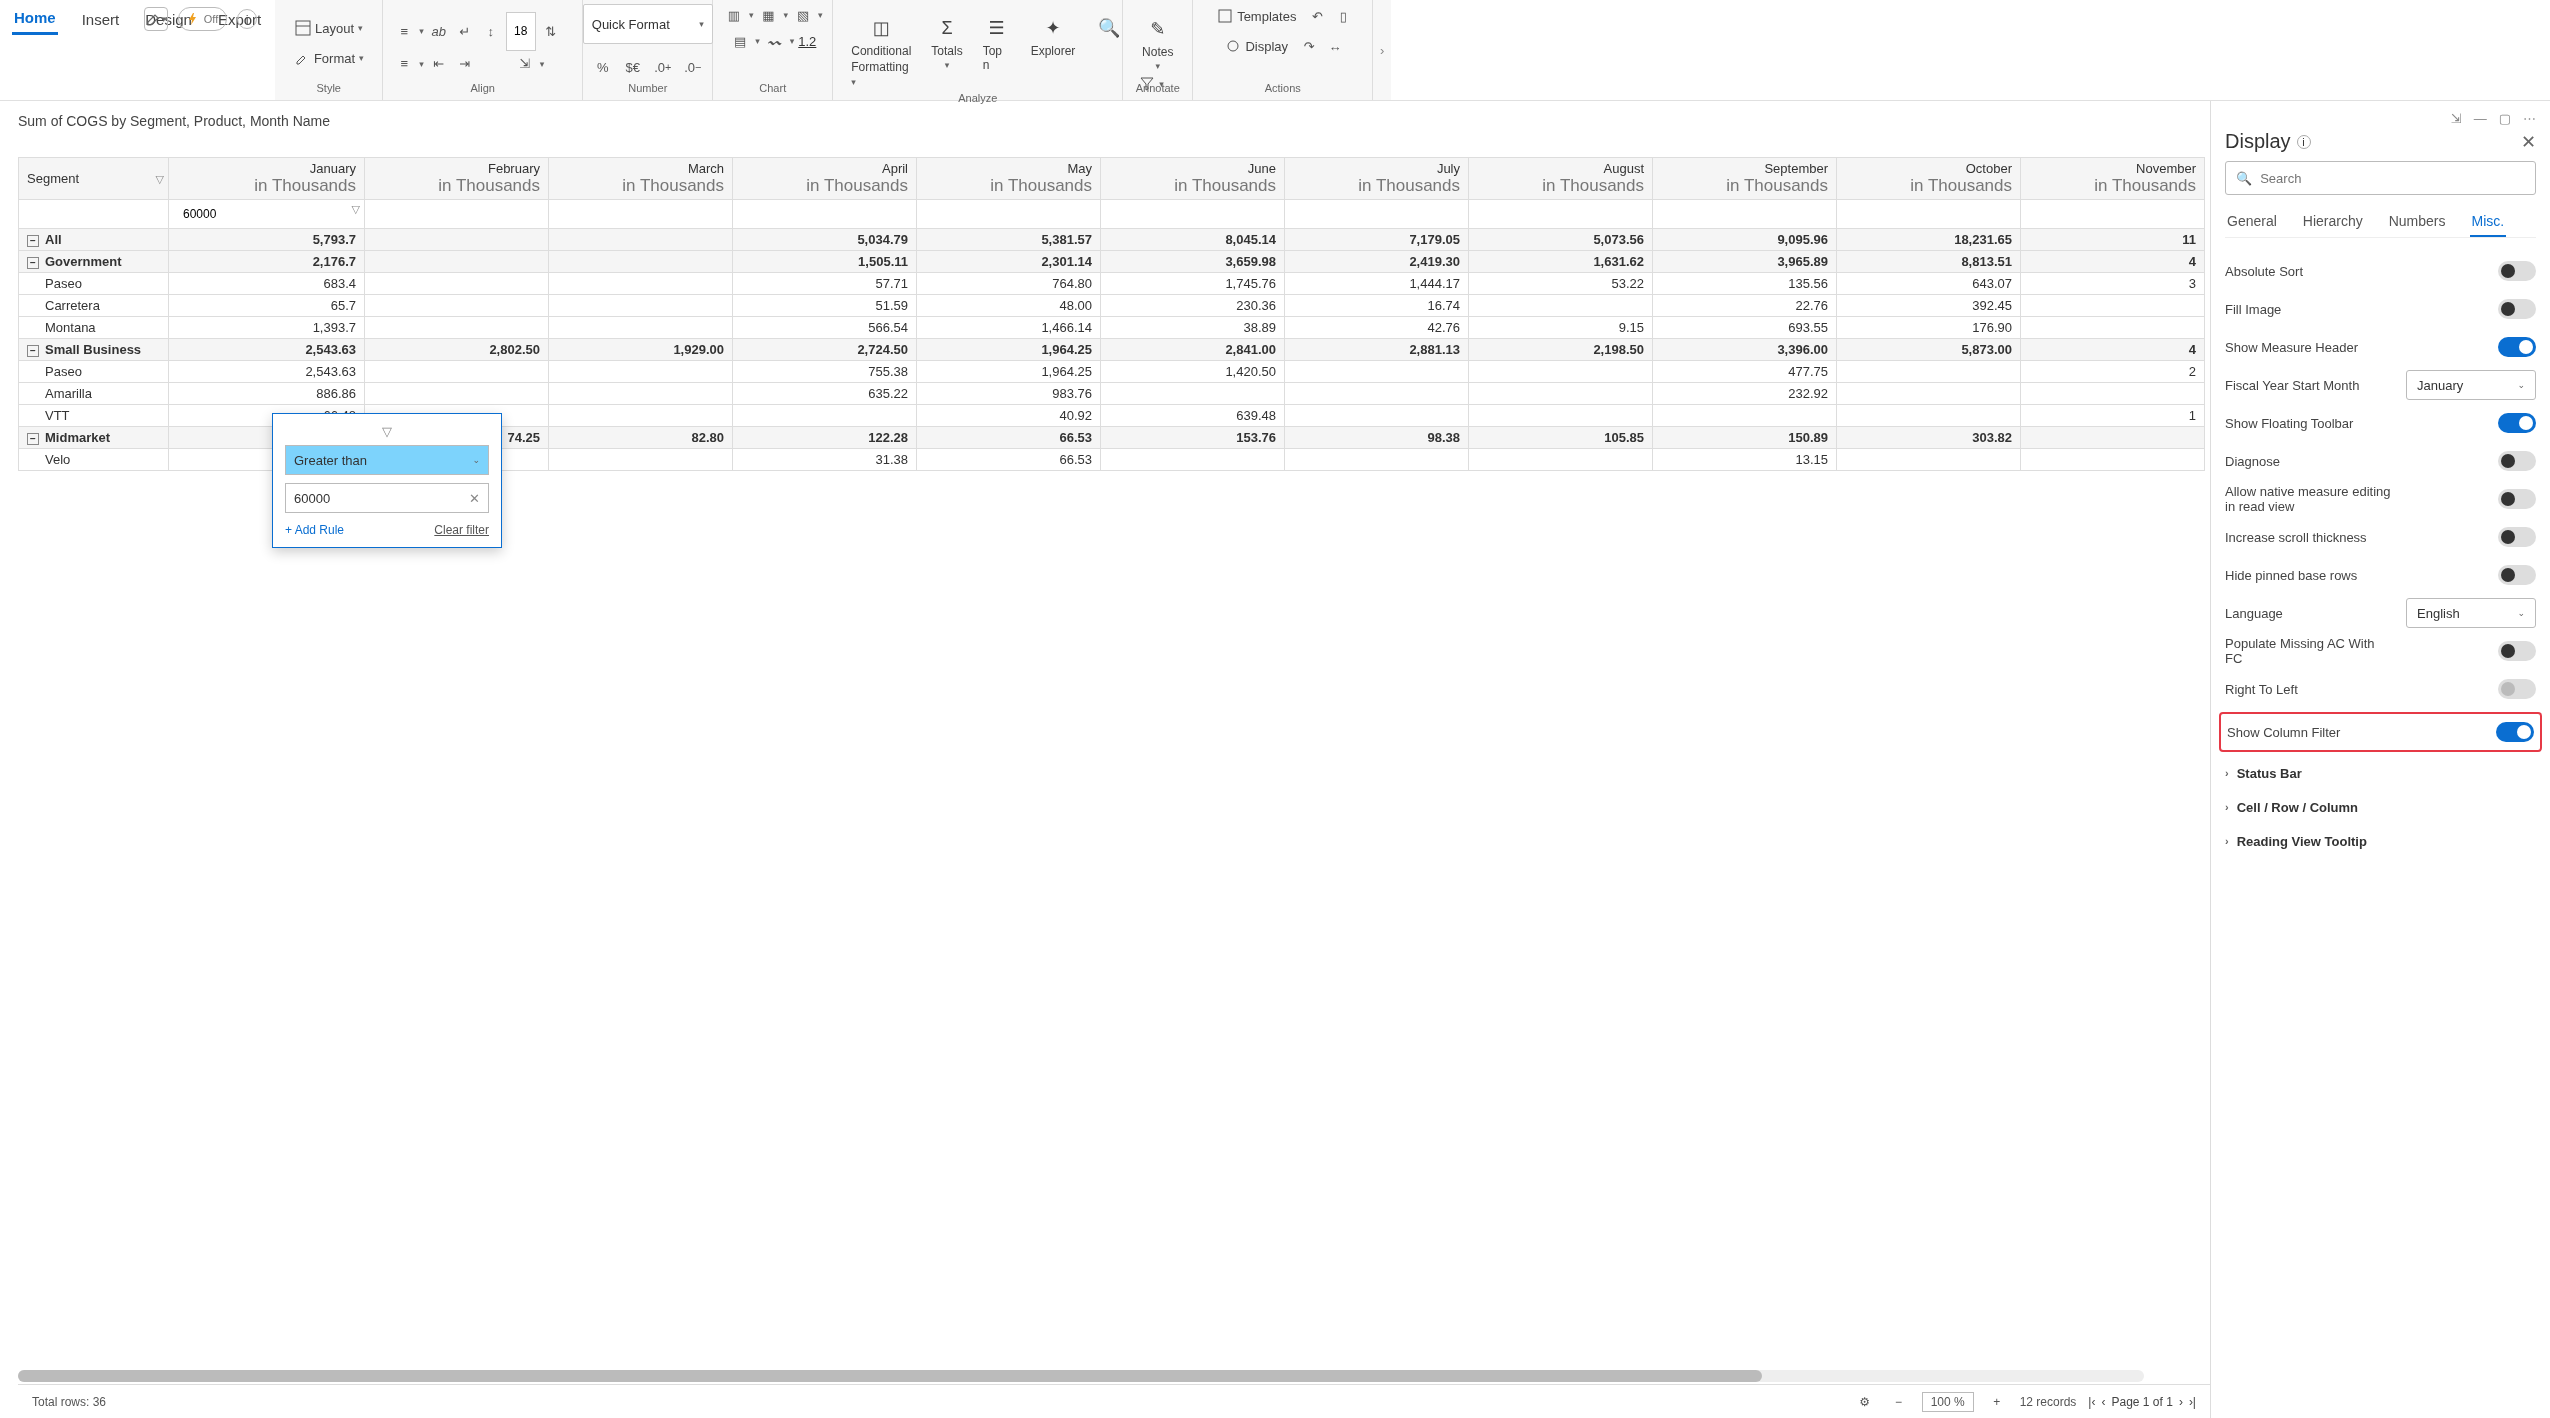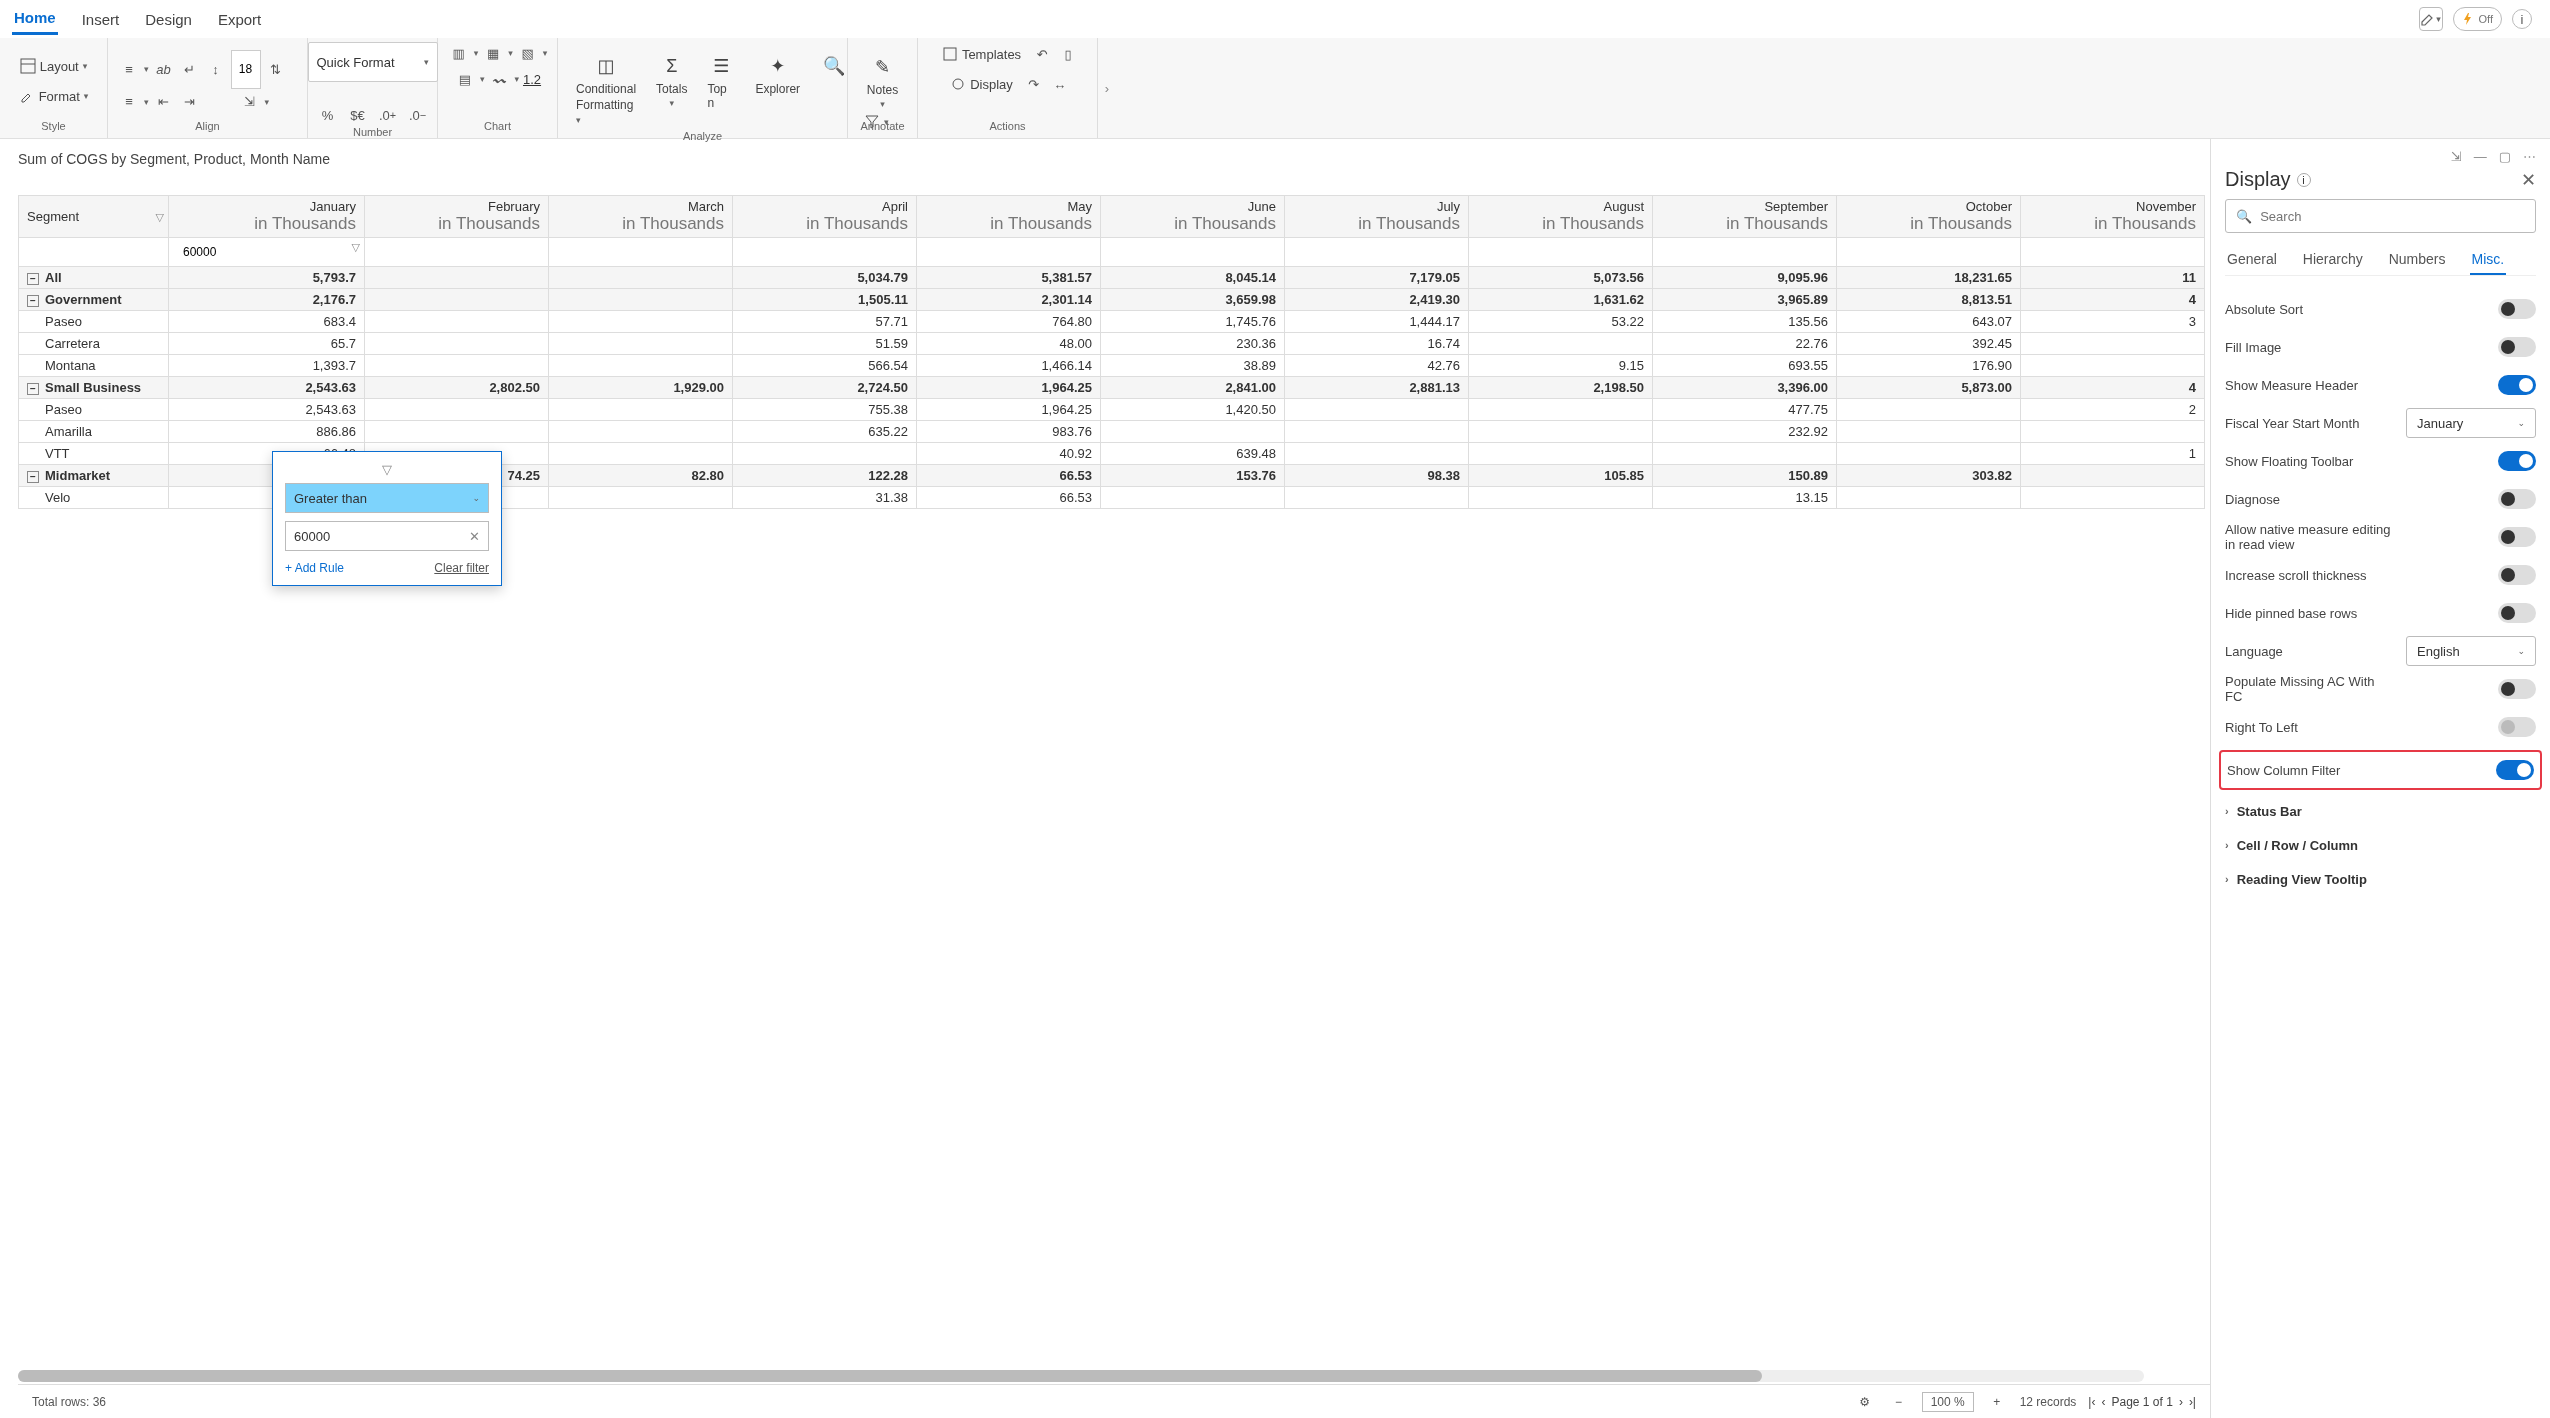--- a/index.html
+++ b/index.html
@@ -1,20 +1,20 @@
 <!DOCTYPE html>
 <html><head>
 <meta charset="utf-8">
 <style>
 * { box-sizing: border-box; margin: 0; padding: 0; font-family: "Segoe UI", Arial, sans-serif; }
 body { background: #fff; color: #333; font-size: 13px; overflow: hidden; }
 .app { display: flex; flex-direction: column; height: 100vh; width: 100vw; }
 
 
-.top-area { display: flex; flex-direction: column; border-bottom: 1px solid #e0e0e0; }
+.top-area { display: flex; flex-direction: row; border-bottom: 1px solid #e0e0e0; }
 .tab-row { display: flex; align-items: center; height: 38px; padding: 0 12px; gap: 22px; position: relative; }
 .tab { font-size: 15px; color: #444; cursor: pointer; padding: 6px 2px; }
 .tab.active { color: #0a6ed1; font-weight: 600; border-bottom: 3px solid #0a6ed1; }
 .tab-right { position: absolute; right: 18px; display: flex; gap: 10px; align-items: center; }
 .pill { border: 1px solid #bbb; border-radius: 12px; height: 24px; padding: 2px 8px; display: flex; align-items: center; gap: 5px; font-size: 11px; color: #777; }
 .icon-box { width: 24px; height: 24px; border: 1px solid #bbb; border-radius: 4px; display:flex; align-items:center; justify-content:center; }
 
 
 .ribbon { display: flex; height: 100px; background: #f7f7f7; }
 .group { border-right: 1px solid #ddd; padding: 4px 10px; display: flex; flex-direction: column; justify-content: space-between; }
@@ -170,21 +170,21 @@
               <div style="width:30px"></div>
               <div class="mini">⇲</div>
                 <span class="caret">▾</span>
             </div>
           </div>
         </div>
         <div class="group-label">Align</div>
       </div>
 
       <div class="group" style="width:130px">
-        <div class="group-body vstack" style="gap:22px">
+        <div class="group-body vstack" style="gap:12px">
           <div class="quickfmt">
             <span>Quick Format</span>
               <span class="caret">▾</span>
           </div>
           <div class="hstack" style="gap:8px">
             <span class="mini">%</span>
             <span class="mini">$€</span>
             <span class="mini">.0<sup>+</sup></span>
             <span class="mini">.0<sup>−</sup></span>
           </div>

